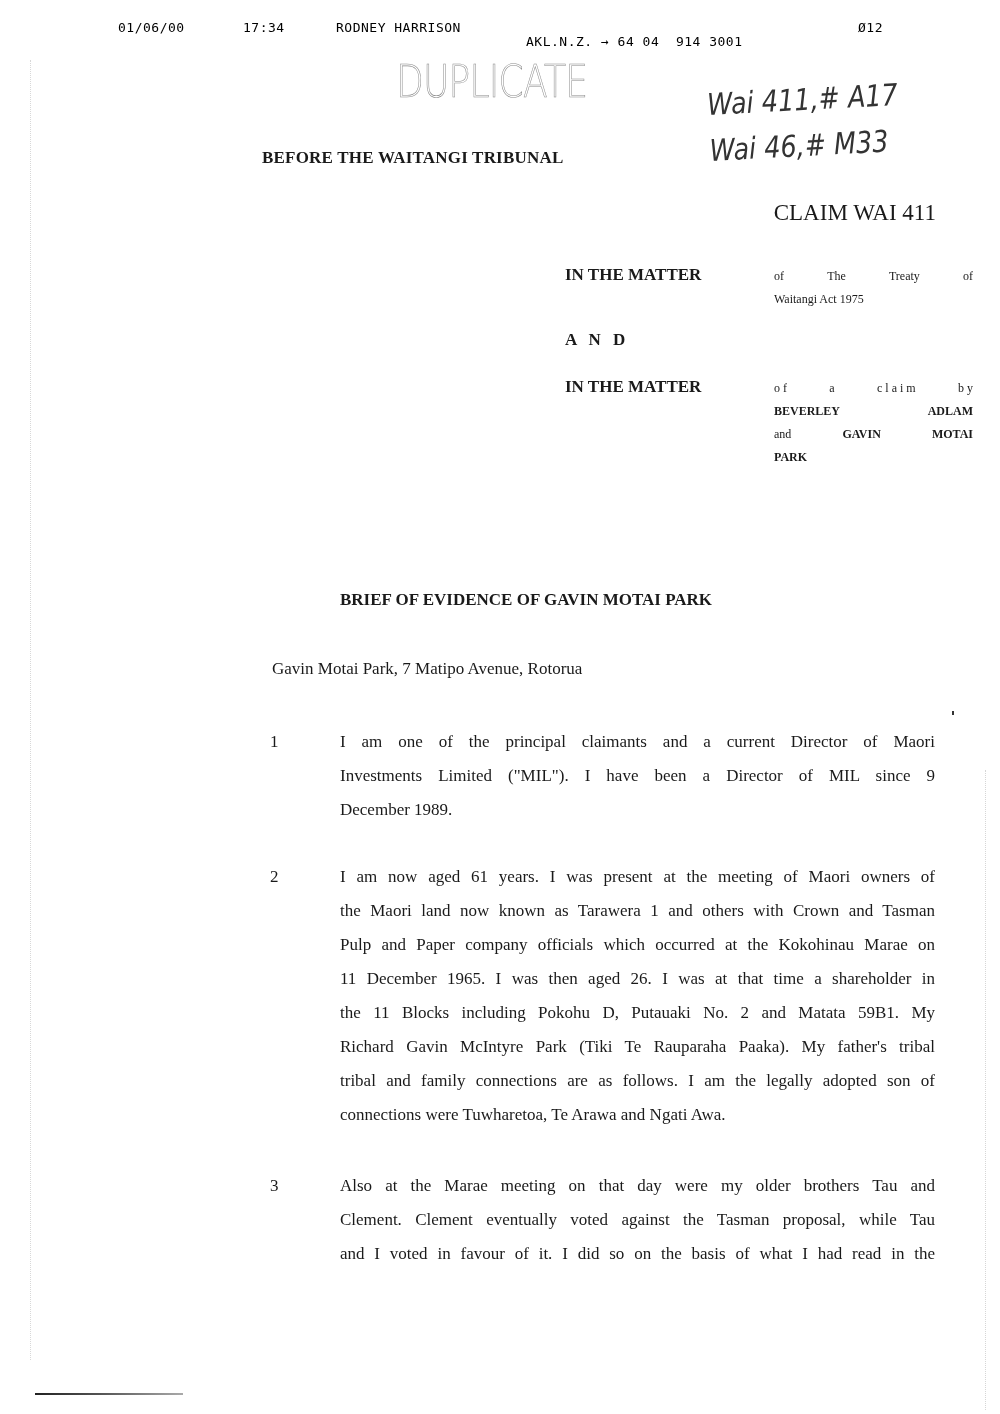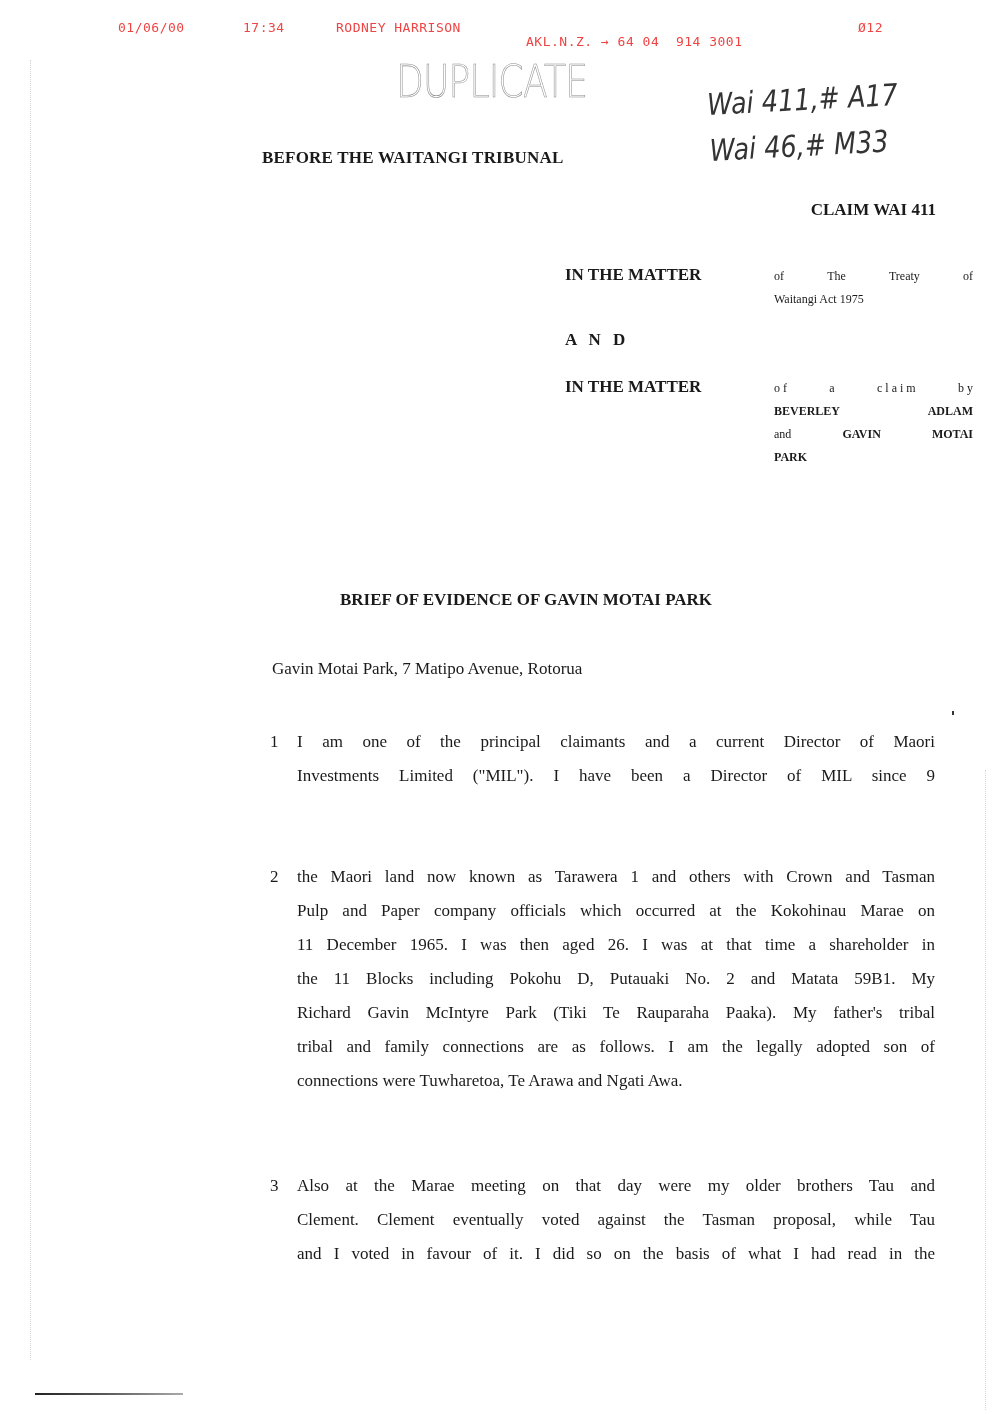--- a/index.html
+++ b/index.html
@@ -16,21 +16,21 @@
       font-family: "Liberation Serif", "DejaVu Serif", serif;
     }
     .fax-header {
       position: absolute;
       top: 20px;
       left: 0;
       width: 1000px;
       height: 20px;
       font-family: "DejaVu Sans Mono", "Liberation Mono", monospace;
       font-size: 13px;
-      color: #ef4444;
+      color: #000000;
       letter-spacing: 0.5px;
     }
     .fax-header span { position: absolute; top: 0; white-space: pre; }
     .fax-date { left: 118px; }
     .fax-time { left: 243px; }
     .fax-sender { left: 336px; }
     .fax-number { left: 526px; margin-top: 14px; }
     .fax-page { left: 858px; }
 
     .stamp {
@@ -65,22 +65,22 @@
       top: 148px;
       left: 262px;
       font-weight: bold;
       font-size: 17px;
       letter-spacing: 0.2px;
     }
     .claim-number {
       position: absolute;
       top: 200px;
       right: 64px;
-      font-weight: bold;
-      font-size: 17px;
+      font-weight: normal;
+      font-size: 23px;
     }
     .matter-label {
       position: absolute;
       left: 565px;
       font-weight: bold;
       font-size: 17px;
     }
     .matter-text {
       position: absolute;
       left: 774px;
@@ -126,21 +126,21 @@
       font-size: 17px;
       line-height: 34px;
     }
     .para-num {
       position: absolute;
       left: 0;
       top: 0;
       width: 40px;
     }
     .para-body {
-      margin-left: 27px;
+      margin-left: 70px;
       text-align: justify;
     }
     .para-body .ln {
       display: block;
       text-align: justify;
       text-align-last: justify;
       height: 34px;
     }
     .para-body .ln.last { text-align-last: left; }
 
@@ -235,26 +235,28 @@
 </div>
 
 <div class="brief-title">BRIEF OF EVIDENCE OF GAVIN MOTAI PARK</div>
 <div class="address-line">Gavin Motai Park, 7 Matipo Avenue, Rotorua</div>
 
 <div class="para" style="top:725px;">
   <div class="para-num">1</div>
   <div class="para-body">
     <span class="ln">I am one of the principal claimants and a current Director of Maori</span>
     <span class="ln">Investments Limited ("MIL").  I have been a Director of MIL since 9</span>
+    <span class="ln last">December 1989.</span>
   </div>
 </div>
 
 <div class="para" style="top:860px;">
   <div class="para-num">2</div>
   <div class="para-body">
+    <span class="ln">I am now aged 61 years.  I was present at the meeting of Maori owners of</span>
     <span class="ln">the Maori land now known as Tarawera 1 and others with Crown and Tasman</span>
     <span class="ln">Pulp and Paper company officials which occurred at the Kokohinau Marae on</span>
     <span class="ln">11 December 1965.  I was then aged 26.  I was at that time a shareholder in</span>
     <span class="ln">the 11 Blocks including Pokohu D, Putauaki No. 2 and Matata 59B1. My</span>
     <span class="ln">Richard Gavin McIntyre Park (Tiki Te Rauparaha Paaka).  My father's tribal</span>
     <span class="ln">tribal and family connections are as follows.  I am the legally adopted son of</span>
     <span class="ln last">connections were Tuwharetoa, Te Arawa and Ngati Awa.</span>
   </div>
 </div>
 

